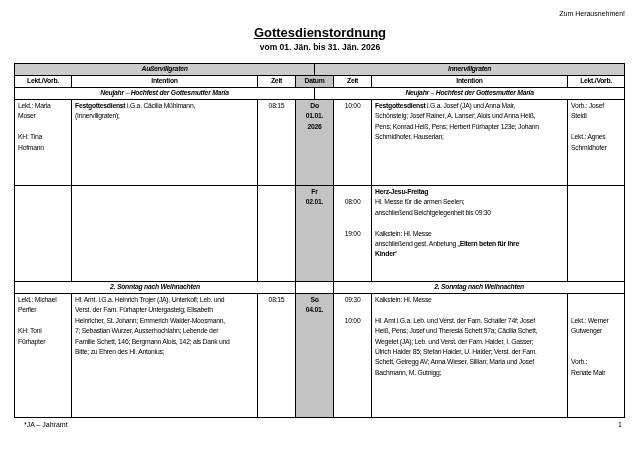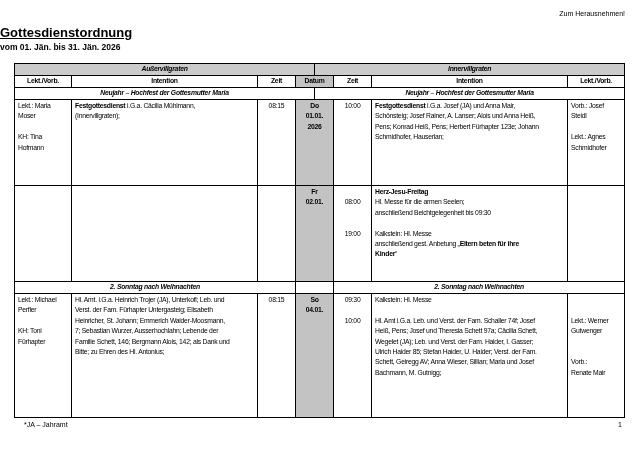--- a/index.html
+++ b/index.html
@@ -1,22 +1,22 @@
 <!DOCTYPE html>
 <html style="--datum-bg: #c3c3c3; --region-bg: #cbcbcb; --border: #000000;"><head>
 <meta charset="utf-8">
 <style>
   html,body{margin:0;padding:0;background:#fff;}
   .page{position:relative;width:640px;height:452px;background:#ffffff;
         font-family:"Liberation Sans",sans-serif;color:#000;overflow:hidden;
         outline:1px solid #e0e0e0;}
   .corner{position:absolute;top:10px;right:15px;font-size:7px;}
-  .title{position:absolute;top:25px;left:0;width:100%;
+  .title{position:absolute;top:25px;left:0;width:100%;text-align:center;
          font-size:13px;font-weight:bold;text-decoration:underline;letter-spacing:0;}
-  .subtitle{position:absolute;top:42px;left:0;width:100%;text-align:left;
+  .subtitle{position:absolute;top:42px;left:0;width:100%;text-align:center;
             font-size:8.5px;font-weight:bold;}
   table.sched{position:absolute;left:14px;top:63px;width:610px;
               border-collapse:collapse;table-layout:fixed;}
   .c-lekt{width:57px}.c-int{width:186px}.c-zeit{width:38px}
   .c-dhalf{width:19px}.c-int2{width:196px}.c-lekt2{width:57px}
   table.sched td{border:1px solid var(--border,#000);vertical-align:top;
                  padding:1px 3px;overflow:hidden;font-size:6.8px;letter-spacing:-0.25px;}
   td.region{background:var(--region-bg,#cbcbcb);text-align:center;font-weight:bold;
             font-style:italic;font-size:7.5px;padding:1px 0;}
   td.colhead{text-align:center;font-weight:bold;font-size:7.2px;padding:1px 0;}

